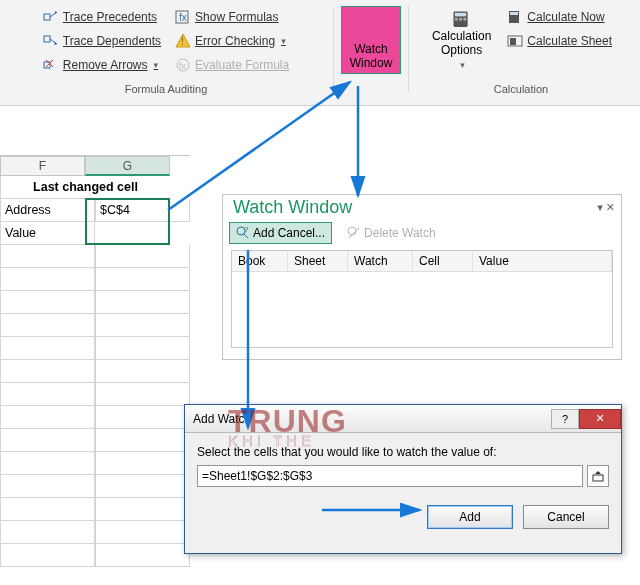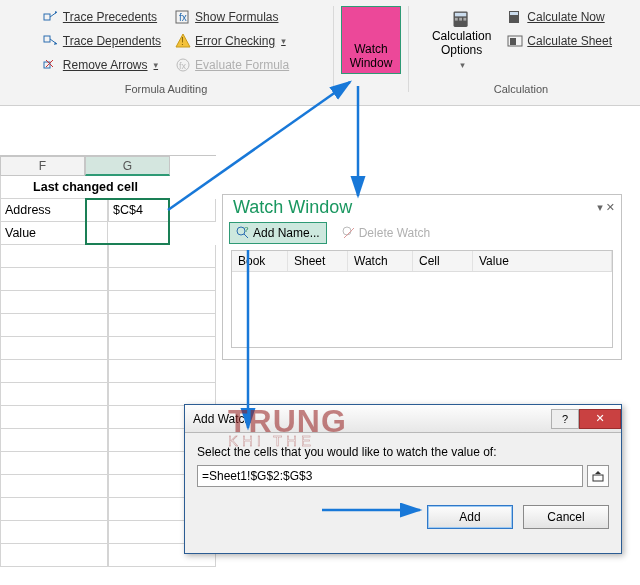--- a/index.html
+++ b/index.html
@@ -66,21 +66,21 @@
   .col-headers { display: flex; }
   .col-h {
     background: #f3f3f3; border: 1px solid #c6c6c6;
     width: 85px; height: 20px; text-align: center;
     font-size: 12px; line-height: 18px; color: #555;
   }
   .sel-col { background: #d4e6df; border-bottom: 2px solid #2e9a75; }
   .row { display: flex; }
   .cell {
     border: 1px solid #d4d4d4; border-top: none;
-    width: 108px; height: 23px; padding: 2px 4px;
+    width: 95px; height: 23px; padding: 2px 4px;
     font-size: 12.5px; line-height: 19px;
   }
   .bold { font-weight: 600; text-align: center; }
   .right { text-align: right; }
   .selbox {
     position: absolute; border: 2px solid #1a7f55;
     pointer-events: none;
   }
   
   .watch-pane {
@@ -344,21 +344,21 @@
     <span class="watch-title">Watch Window</span>
     <span class="watch-close">▾ ✕</span>
   </div>
   <div class="watch-toolbar">
     <div class="watch-btn active">
       <svg width="14" height="14">
           <circle cx="5" cy="5" r="4" fill="none" stroke="#2a6db0"></circle>
           <line x1="8" y1="8" x2="12" y2="12" stroke="#2a6db0"></line>
           <text x="8" y="6" font-size="8" fill="#1a7f55">?</text>
         </svg>
-      <span>Add Name...</span>
+      <span>Add Cancel...</span>
     </div>
     <div class="watch-btn disabled">
       <svg width="14" height="14">
           <circle cx="5" cy="5" r="4" fill="none" stroke="#bbb"></circle>
           <line x1="2" y1="12" x2="12" y2="2" stroke="#d99"></line>
         </svg>
       <span>Delete Watch</span>
     </div>
   </div>
   <div class="watch-list">

